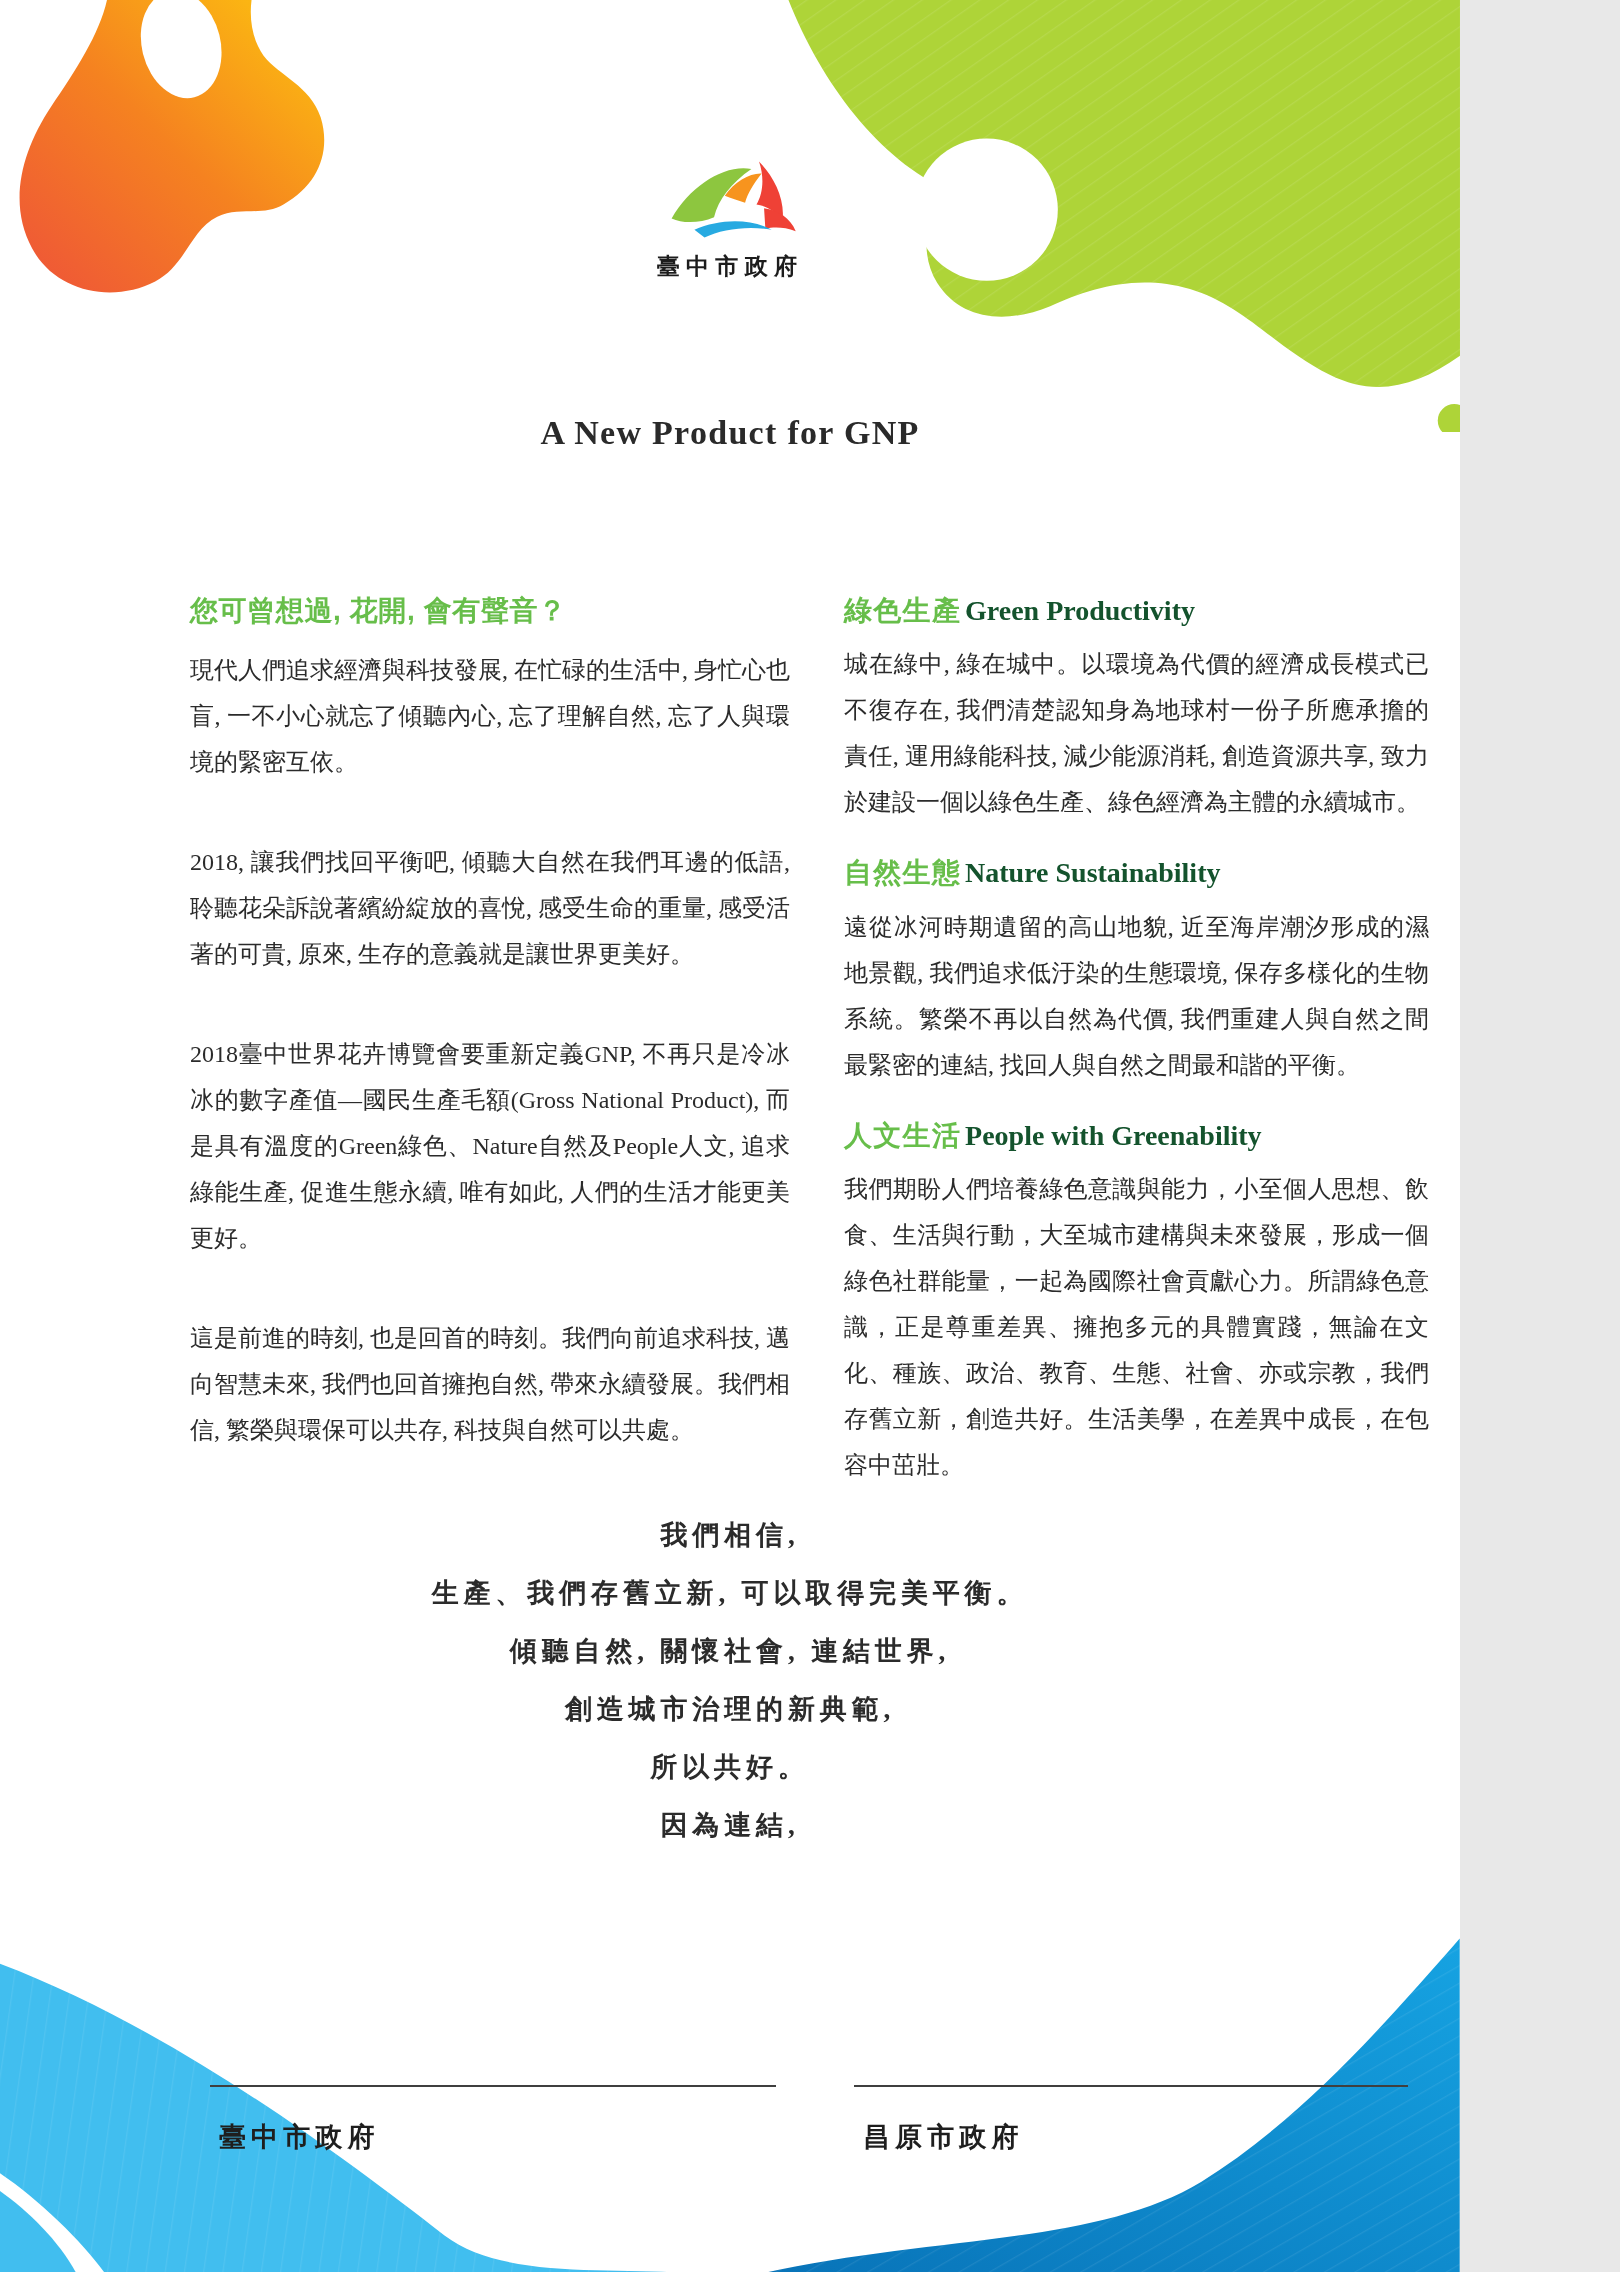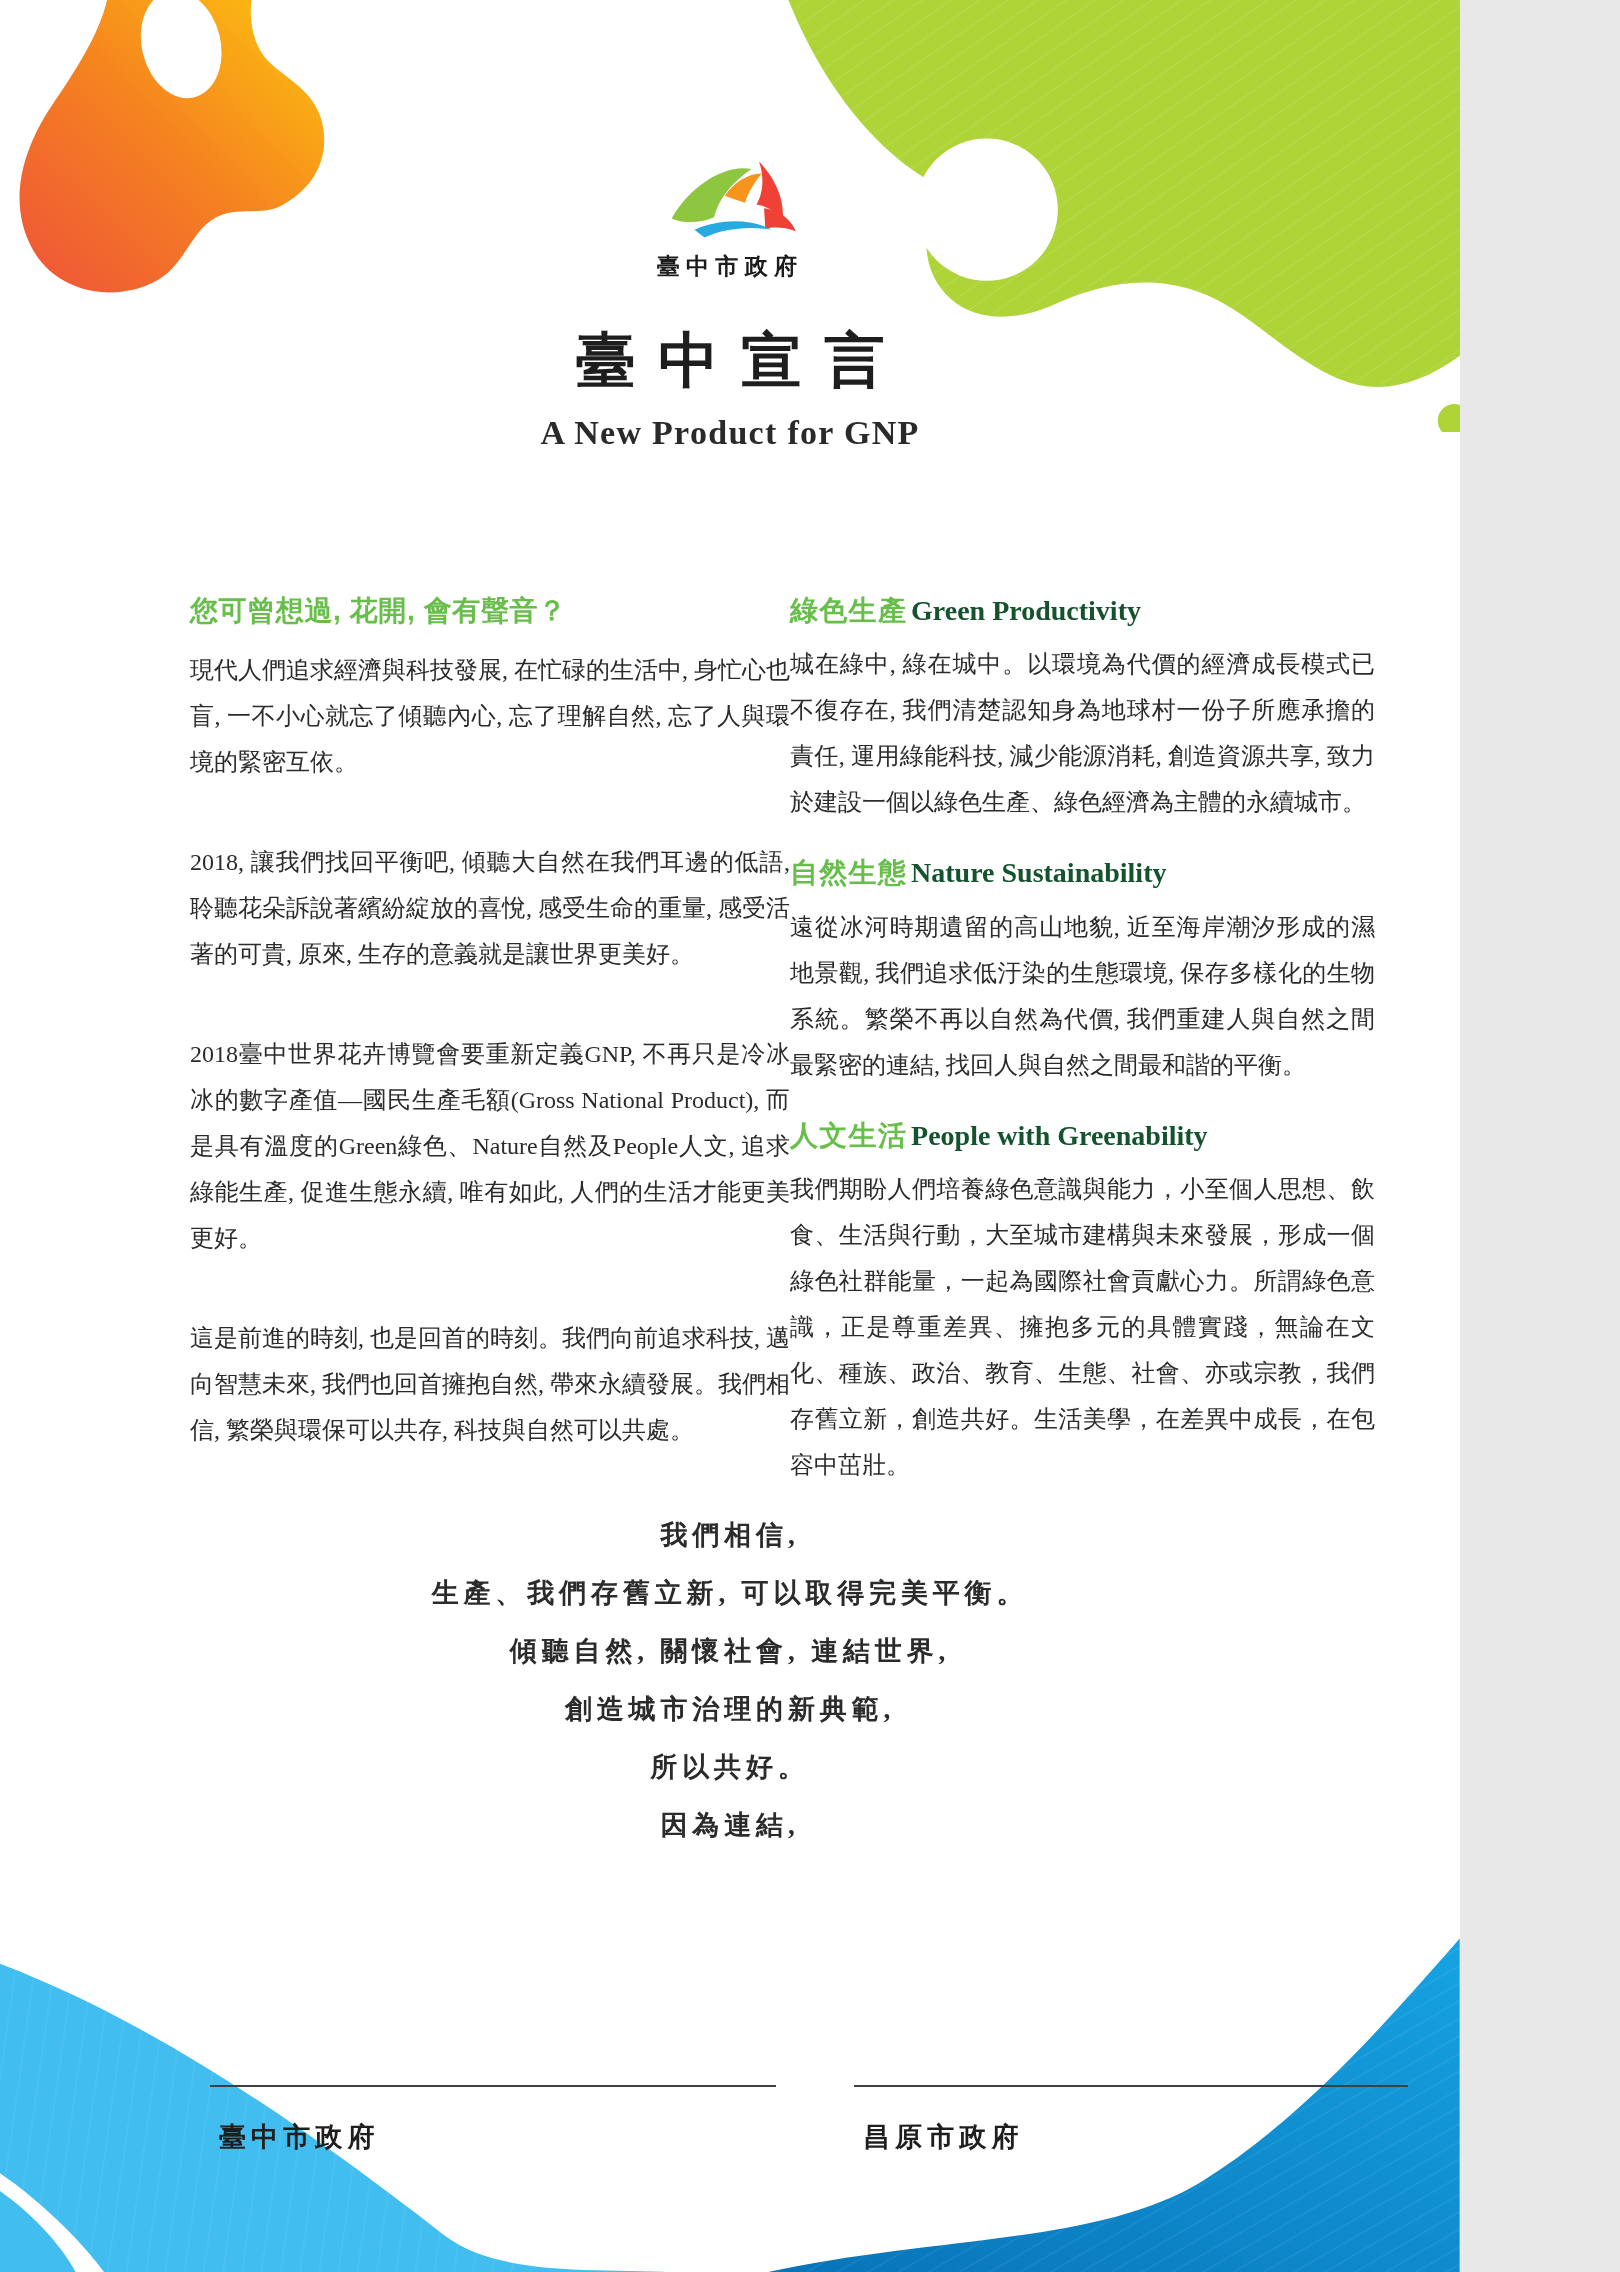--- a/index.html
+++ b/index.html
@@ -19,21 +19,21 @@
 
   .title{
     position:absolute;top:321px;left:0;width:100%;text-align:center;
     font-size:60px;font-weight:600;letter-spacing:23px;text-indent:23px;color:#1e1e1e;
   }
   .subtitle{
     position:absolute;top:414px;left:0;width:100%;text-align:center;
     font-size:34px;font-weight:600;letter-spacing:1.3px;color:#2a2a2a;
   }
 
-  .columns{position:absolute;top:592px;left:190px;width:1239px;display:flex;}
+  .columns{position:absolute;top:592px;left:190px;width:1239px;display:flex;gap:54px;}
   .col{flex:0 0 auto;}
   .col.left{width:600px;}
   .col.right{width:585px;}
 
   .green-heading{
     font-family:"Liberation Sans",sans-serif;font-weight:700;
     font-size:28px;color:#67be4a;margin:0 0 16.5px 0;letter-spacing:0.6px;
   }
   .body-text{
     font-size:24px;line-height:46px;text-align:justify;color:#2b2b2b;
@@ -155,21 +155,20 @@
     <svg width="133" height="84" viewBox="0 0 210 132">
       <path fill="#8dc63f" d="M 12 92 C 42 40, 96 6, 138 14 C 106 36, 86 62, 79 90 C 56 100, 29 100, 12 92 Z"></path>
       <path fill="#f7941e" d="M 96 56 C 111 34, 136 20, 154 21 C 141 38, 132 53, 128 67 C 117 63, 105 60, 96 56 Z"></path>
       <path fill="#ef4136" d="M 150 2 C 172 24, 192 60, 187 96 C 176 80, 161 72, 146 70 C 156 54, 159 28, 150 2 Z"></path>
       <path fill="#ef4136" d="M 158 76 C 180 79, 200 92, 208 112 C 190 105, 173 105, 160 108 Z"></path>
       <path fill="#27aae1" d="M 48 110 C 88 92, 138 92, 170 110 C 136 103, 92 108, 64 122 Z"></path>
     </svg>
     <div class="logo-cn">臺中市政府</div>
   </div>
 
-  <div class="title">臺中宣言</div>
   <div class="subtitle">A New Product for GNP</div>
 
   <div class="columns">
     <div class="col left">
       <h2 class="green-heading">您可曾想過, 花開, 會有聲音？</h2>
       <p class="body-text">現代人們追求經濟與科技發展, 在忙碌的生活中, 身忙心也盲, 一不小心就忘了傾聽內心, 忘了理解自然, 忘了人與環境的緊密互依。</p>
       <p class="body-text">2018, 讓我們找回平衡吧, 傾聽大自然在我們耳邊的低語, 聆聽花朵訴說著繽紛綻放的喜悅, 感受生命的重量, 感受活著的可貴, 原來, 生存的意義就是讓世界更美好。</p>
       <p class="body-text">2018臺中世界花卉博覽會要重新定義GNP, 不再只是冷冰冰的數字產值—國民生產毛額(Gross National Product), 而是具有溫度的Green綠色、Nature自然及People人文, 追求綠能生產, 促進生態永續, 唯有如此, 人們的生活才能更美更好。</p>
       <p class="body-text">這是前進的時刻, 也是回首的時刻。我們向前追求科技, 邁向智慧未來, 我們也回首擁抱自然, 帶來永續發展。我們相信, 繁榮與環保可以共存, 科技與自然可以共處。</p>
     </div>

